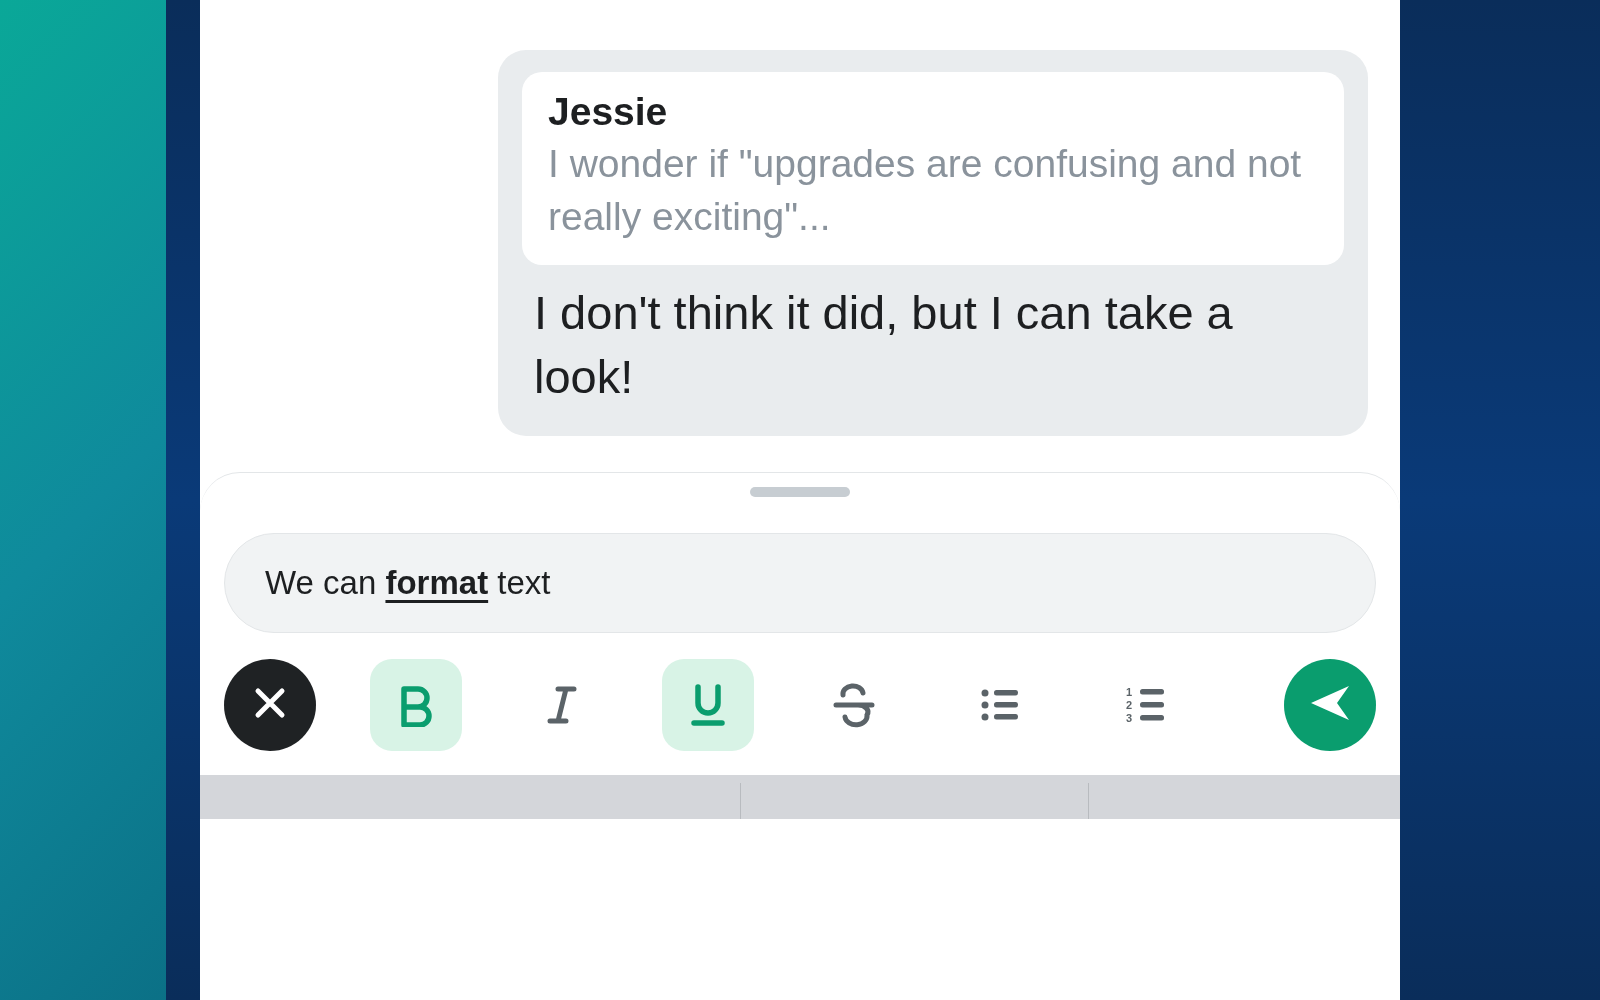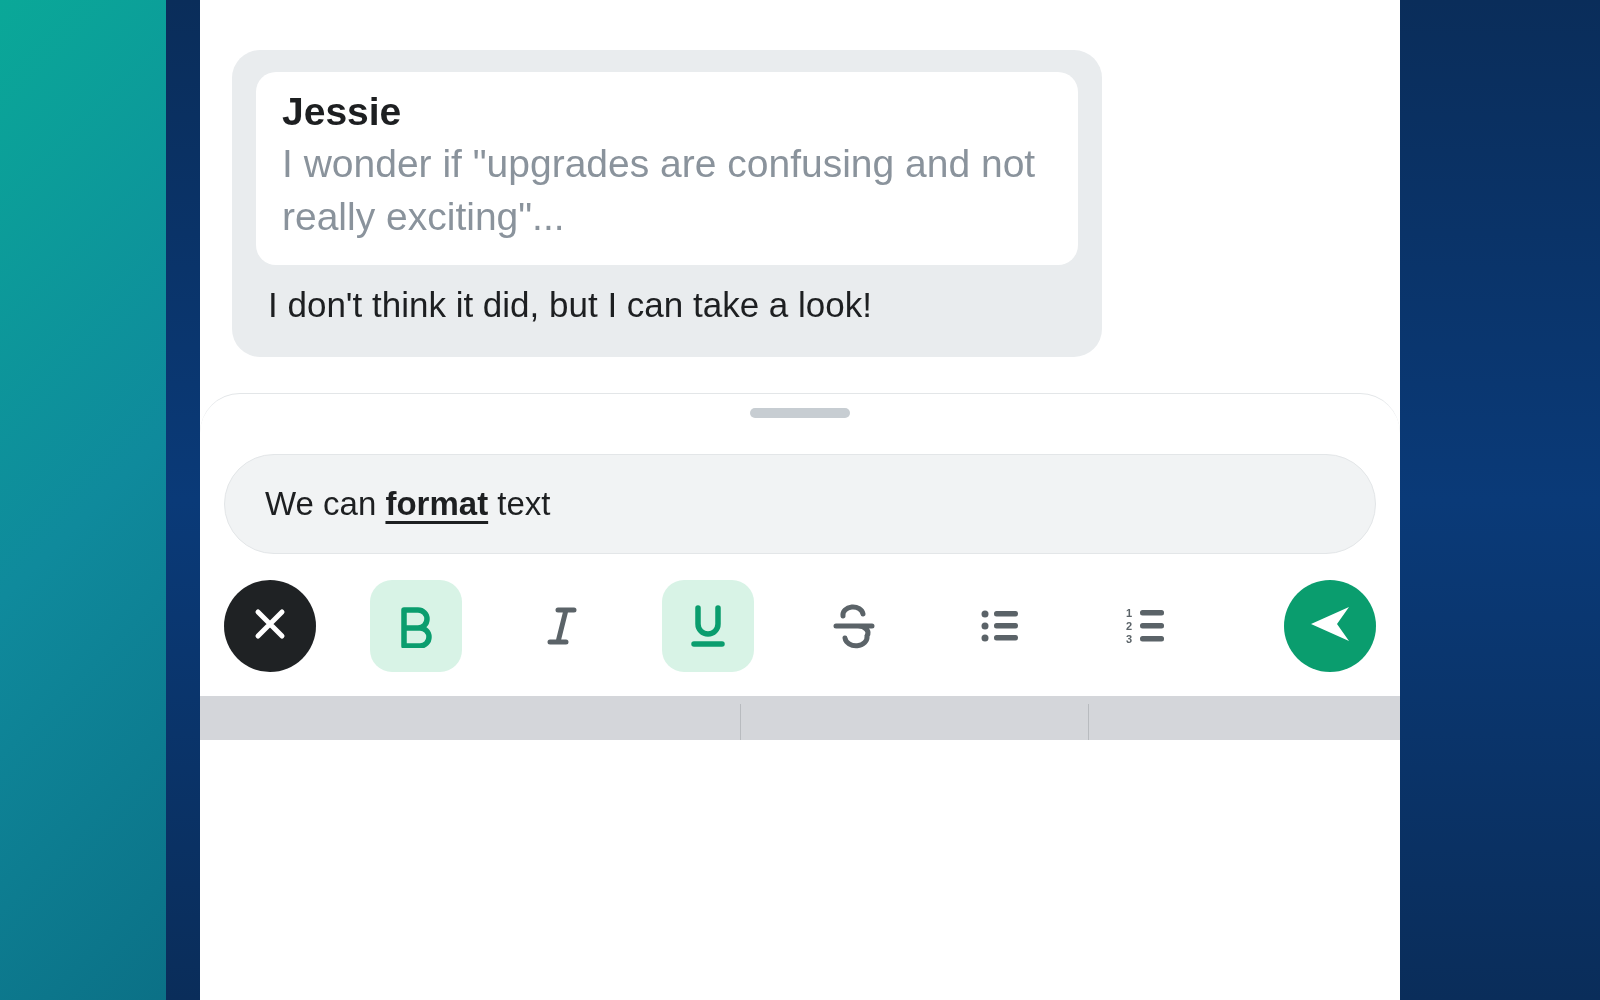--- a/index.html
+++ b/index.html
@@ -41,21 +41,21 @@
     display: flex;
     flex-direction: column;
   }
 
   
   .conversation {
     flex: 0 0 auto;
     padding: 50px 32px 0 32px;
     display: flex;
     flex-direction: column;
-    align-items: flex-start;
+    align-items: flex-end;
   }
   .msg-group {
     background: #e9ecee;
     border-radius: 28px;
     padding: 22px 24px 28px 24px;
     max-width: 870px;
     width: 870px;
   }
   .quoted {
     background: #ffffff;
@@ -68,21 +68,21 @@
     font-size: 39px;
     color: #1d1f21;
     margin-bottom: 4px;
   }
   .quoted-text {
     font-size: 39px;
     line-height: 1.35;
     color: #8a939c;
   }
   .reply-text {
-    font-size: 35px;
+    font-size: 47px;
     line-height: 1.35;
     color: #1d1f21;
     padding: 0 12px;
   }
 
   
   .composer {
     margin-top: 36px;
     border-top: 1px solid #e3e6e8;
     border-radius: 40px 40px 0 0;

